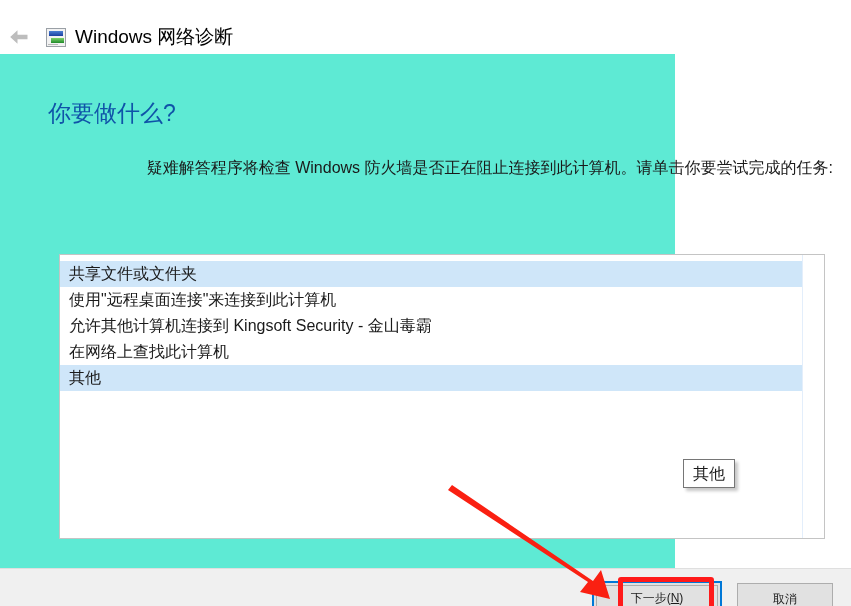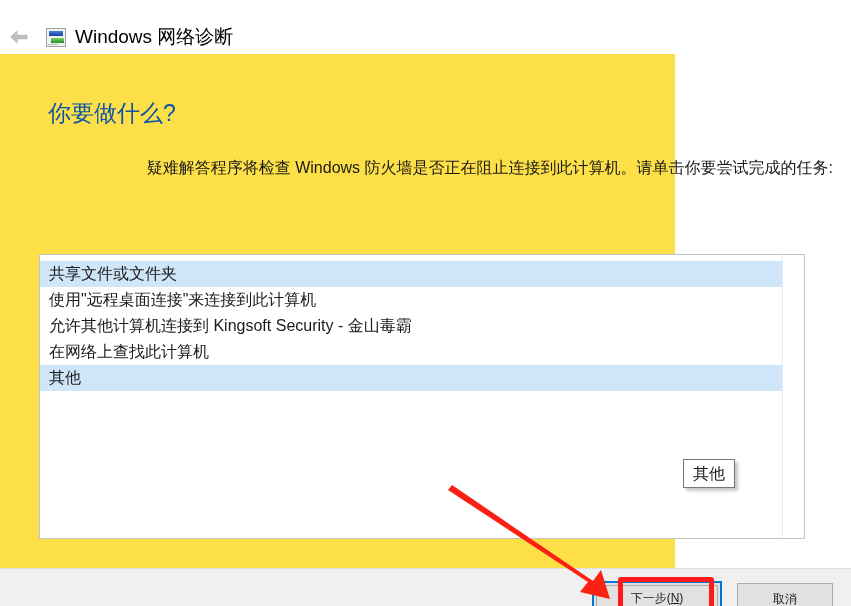--- a/index.html
+++ b/index.html
@@ -87,21 +87,21 @@
     white-space: nowrap;
   }
 
   
   .content {
     position: absolute;
     left: 0;
     top: 34px;
     width: 675px;
     height: 514px;
-    background: #fde047;
+    background: #5eead4;
   }
   .heading {
     position: absolute;
     left: 48px;
     top: 44px;
     font-size: 23px;
     color: #0f53a8;
     line-height: 30px;
     white-space: nowrap;
   }
@@ -112,21 +112,21 @@
     width: 785px;
     font-size: 16px;
     color: #1a1a1a;
     line-height: 29px;
     text-align: right;
   }
 
   
   .listbox {
     position: absolute;
-    left: 39px;
+    left: 59px;
     top: 200px;
     width: 766px;
     height: 285px;
     background: #ffffff;
     border: 1px solid #c4c4c4;
     box-sizing: border-box;
     overflow: hidden;
   }
   .list-inner {
     position: absolute;

